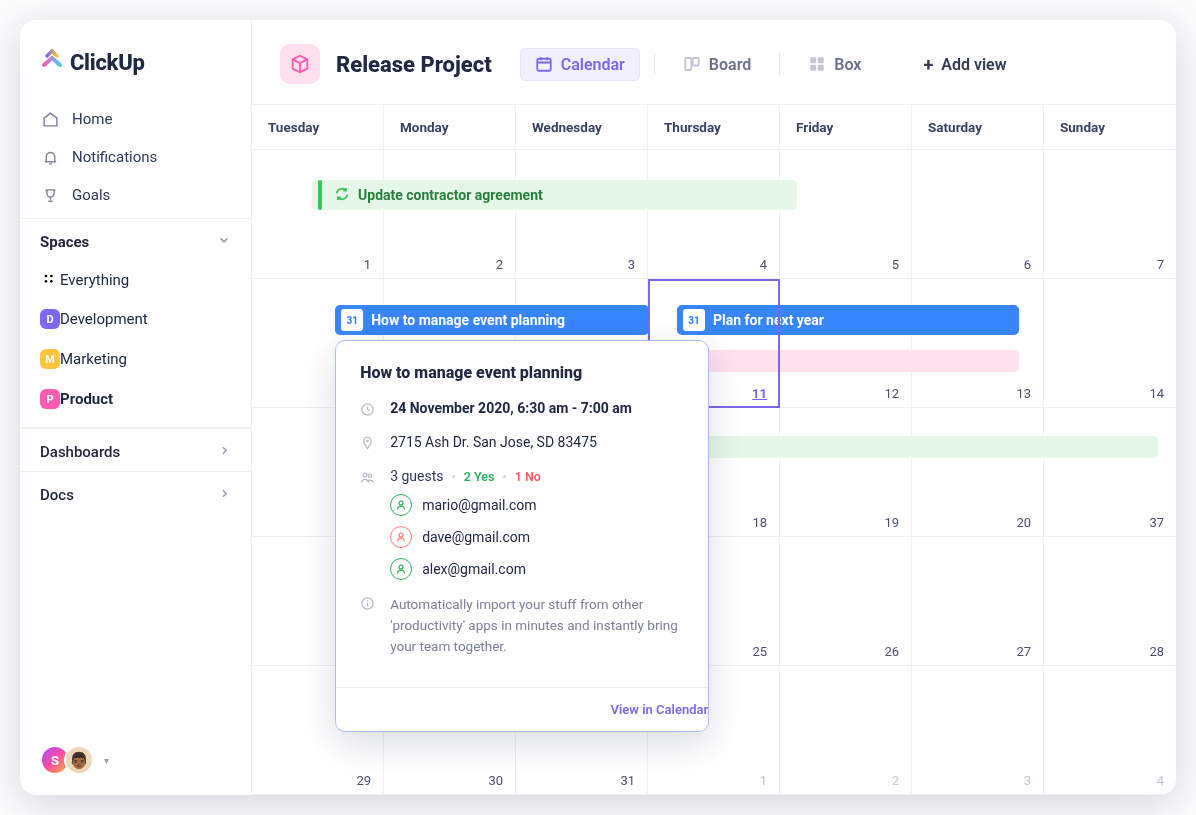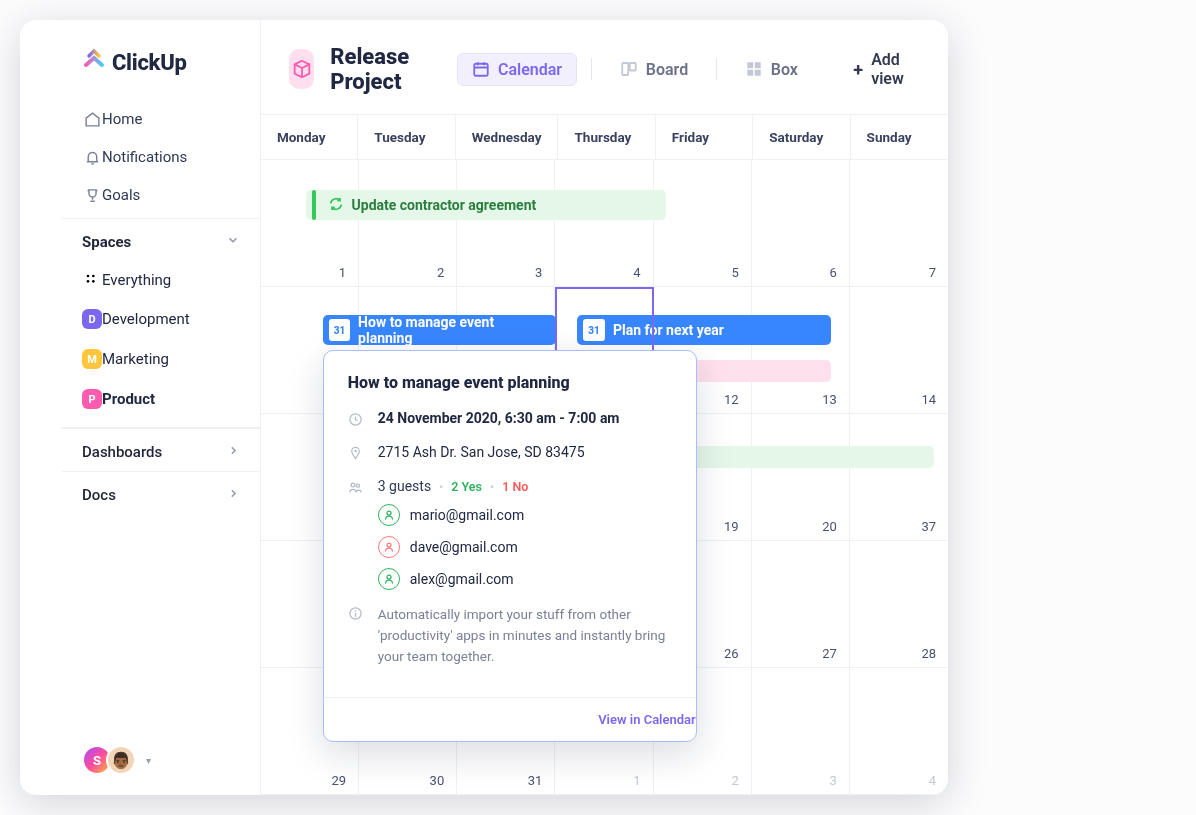--- a/index.html
+++ b/index.html
@@ -3,48 +3,47 @@
 <meta charset="utf-8">
 <style>
   * { box-sizing: border-box; margin: 0; padding: 0; }
   body {
     font-family: -apple-system, BlinkMacSystemFont, "Segoe UI", Roboto, Helvetica, Arial, sans-serif;
     background: #fcfcfd;
     color: #202842;
     padding: 20px;
   }
   .app {
-    width: 928px;
+    width: 1156px;
     height: 775px;
     background: #fff;
     border-radius: 16px;
     box-shadow: 0 8px 40px rgba(30,34,60,0.18);
     display: flex;
     overflow: hidden;
     position: relative;
-    padding-left: 42px;
   }
   
   .sidebar {
     width: 232px;
     border-right: 1px solid #eef0f4;
     display: flex;
     flex-direction: column;
   }
   .logo {
     padding: 28px 20px 20px 20px;
     display: flex;
     align-items: center;
     gap: 6px;
   }
   .logo-mark svg { width: 24px; height: 24px; }
   .logo-text { font-weight: 800; font-size: 22px; letter-spacing: -0.3px; }
   .nav-group { padding: 4px 0; }
   .nav-item {
-    display: flex; align-items: center; 
+    display: flex; align-items: center; gap: 12px;
     padding: 10px 20px;
     font-size: 15px;
     color: #2d3a55;
     cursor: pointer;
   }
   .nav-icon { width: 20px; display:flex; justify-content:center; color:#7b8196; }
   .section-header {
     display:flex; align-items:center; justify-content:space-between;
     padding: 14px 20px 10px 20px;
     font-size: 15px; font-weight:700; color:#1f2438;
@@ -354,22 +353,22 @@
         <span>Box</span>
       </div>
       <span style="width:18px"></span>
       <div class="view-btn add-view">
         <span class="plus">+</span>
         <span>Add view</span>
       </div>
     </div>
 
     <div class="cal-headers">
+      <div>Tuesday</div>
       <div>Monday</div>
-      <div>Tuesday</div>
       <div>Wednesday</div>
       <div>Thursday</div>
       <div>Friday</div>
       <div>Saturday</div>
       <div>Sunday</div>
     </div>
 
     <div class="grid" id="calendar-grid">
 
       <div class="cell">

